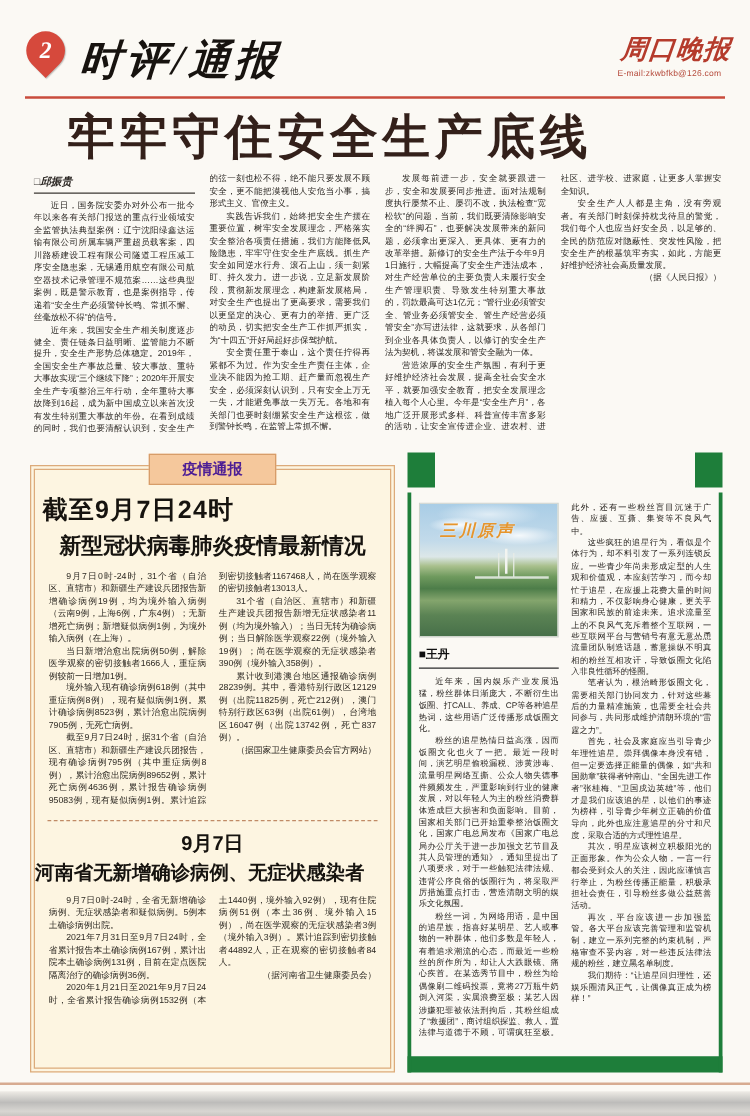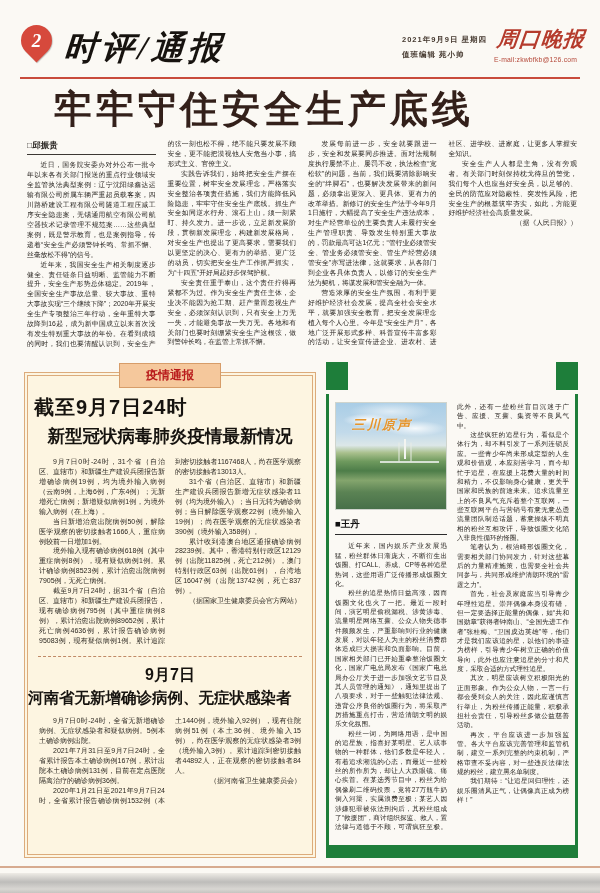--- a/index.html
+++ b/index.html
@@ -19,28 +19,28 @@
          letter-spacing:1px;transform:skewX(-6deg);}
   .masthead-email{position:absolute;left:494px;top:56px;color:#b5493a;font-size:6.8px;letter-spacing:.2px;}
   
   .headline{position:absolute;left:0;top:84px;width:528px;text-align:center;
         font:900 38px "Liberation Serif","DejaVu Serif",serif;color:#33201a;letter-spacing:4px;}
   
   .main-article{position:absolute;left:27px;top:139px;width:550px;height:212px;
         column-count:4;column-gap:12px;column-fill:auto;
         font-size:6.8px;line-height:1.46;text-align:justify;overflow:hidden;}
   .byline{font-weight:bold;font-size:8.5px;border-bottom:1px solid #3c3833;padding-bottom:3px;margin-bottom:5px;
-        break-inside:avoid;}
+        break-inside:avoid;font-style:italic;}
   p.para{margin:0;text-indent:2em;}
   p.para.r{text-align:right;text-indent:0;}
   
   .epidemic-box{position:absolute;left:24px;top:372px;width:292px;height:486px;background:#fdf5e1;
         border:4px double #dcab7b;box-sizing:border-box;}
   .epidemic-tab{position:absolute;top:-13px;left:50%;transform:translateX(-50%);background:#f5c89c;
-        border:1px solid #d79d69;padding:3px 26px;font-weight:900;font-size:12px;color:#b91c1c;white-space:nowrap;}
+        border:1px solid #d79d69;padding:3px 26px;font-weight:900;font-size:12px;color:#4c1d95;white-space:nowrap;}
   .ep-title1{margin:18px 6px 0;text-align:left;font-weight:900;font-size:20px;color:#16130f;letter-spacing:1px;}
   .ep-title2{margin:3px 4px 0;text-align:center;font-weight:900;font-size:17.5px;color:#16130f;}
   .ep-body{margin:9px 11px 0;height:192px;column-count:2;column-gap:10px;column-fill:auto;
         font-size:7px;line-height:1.42;text-align:justify;overflow:hidden;color:#2c2822;}
   .ep-divider{margin:7px 10px 0;border-top:1px dashed #c08a66;}
   .hn-title1{margin:8px 0 0;text-align:center;font-weight:900;font-size:16px;color:#16130f;}
   .hn-title2{margin:2px 0 0;font-weight:900;font-size:15.5px;color:#16130f;}
   .hn-body{margin:7px 11px 0;height:96px;column-count:2;column-gap:10px;column-fill:auto;
         font-size:7px;line-height:1.42;text-align:justify;overflow:hidden;color:#2c2822;}
   
@@ -72,24 +72,20 @@
 </style>
 </head>
 <body>
 
 <div class="page">
 
   <div class="badge">
     <span>2</span>
   </div>
   <div class="section-title">时评/通报</div>
-  <div class="date-block">
-    <div>2021年9月9日 星期四</div>
-    <div>值班编辑 苑小帅</div>
-  </div>
   <div class="masthead">周口晚报</div>
   <div class="masthead-email">E-mail:zkwbfkb@126.com</div>
   <div class="header-rule"></div>
 
   <div class="headline">牢牢守住安全生产底线</div>
   <div class="main-article">
     <div class="byline">□邱振贵</div>
   <p class="para">近日，国务院安委办对外公布一批今年以来各有关部门报送的重点行业领域安全监管执法典型案例：辽宁沈阳绿鑫达运输有限公司所属车辆严重超员载客案，四川路桥建设工程有限公司隧道工程压减工序安全隐患案，无锡通用航空有限公司航空器技术记录管理不规范案……这些典型案例，既是警示教育，也是案例指导，传递着“安全生产必须警钟长鸣、常抓不懈、丝毫放松不得”的信号。</p>
       <p class="para">近年来，我国安全生产相关制度逐步健全、责任链条日益明晰、监管能力不断提升，安全生产形势总体稳定。2019年，全国安全生产事故总量、较大事故、重特大事故实现“三个继续下降”；2020年开展安全生产专项整治三年行动，全年重特大事故降到16起，成为新中国成立以来首次没有发生特别重大事故的年份。在看到成绩的同时，我们也要清醒认识到，安全生产的弦一刻也松不得，绝不能只要发展不顾安全，更不能把漠视他人安危当小事，搞形式主义、官僚主义。</p>
       <p class="para">实践告诉我们，始终把安全生产摆在重要位置，树牢安全发展理念，严格落实安全整治各项责任措施，我们方能降低风险隐患，牢牢守住安全生产底线。抓生产安全如同逆水行舟、滚石上山，须一刻紧盯、持久发力。进一步说，立足新发展阶段，贯彻新发展理念，构建新发展格局，对安全生产也提出了更高要求，需要我们以更坚定的决心、更有力的举措、更广泛的动员，切实把安全生产工作抓严抓实，为“十四五”开好局起好步保驾护航。</p>

